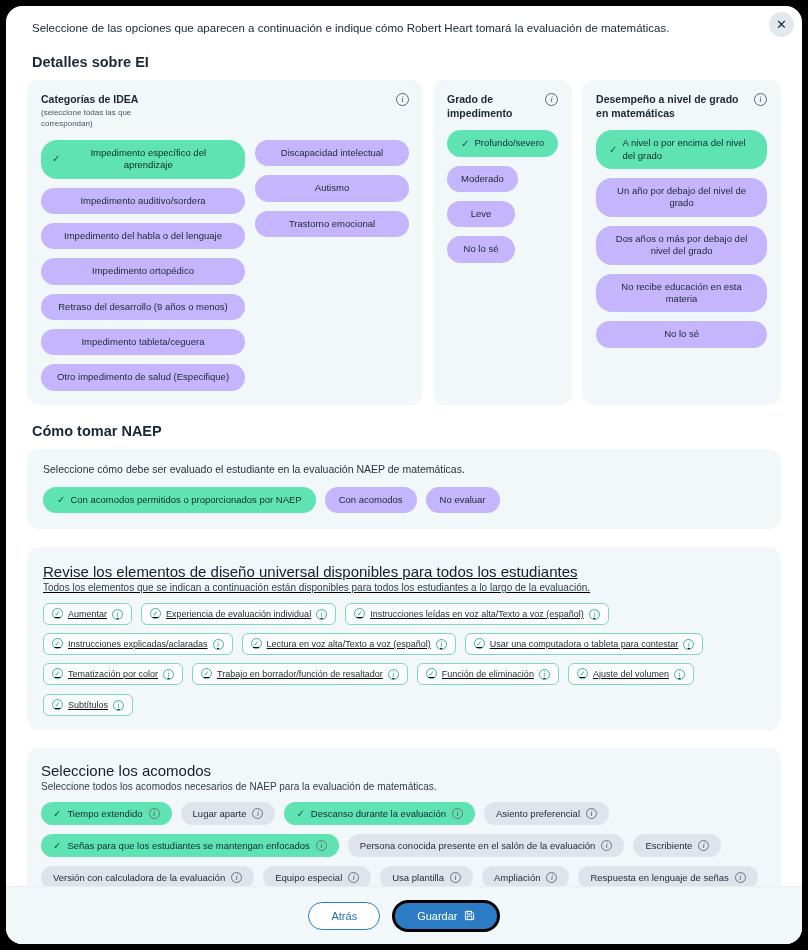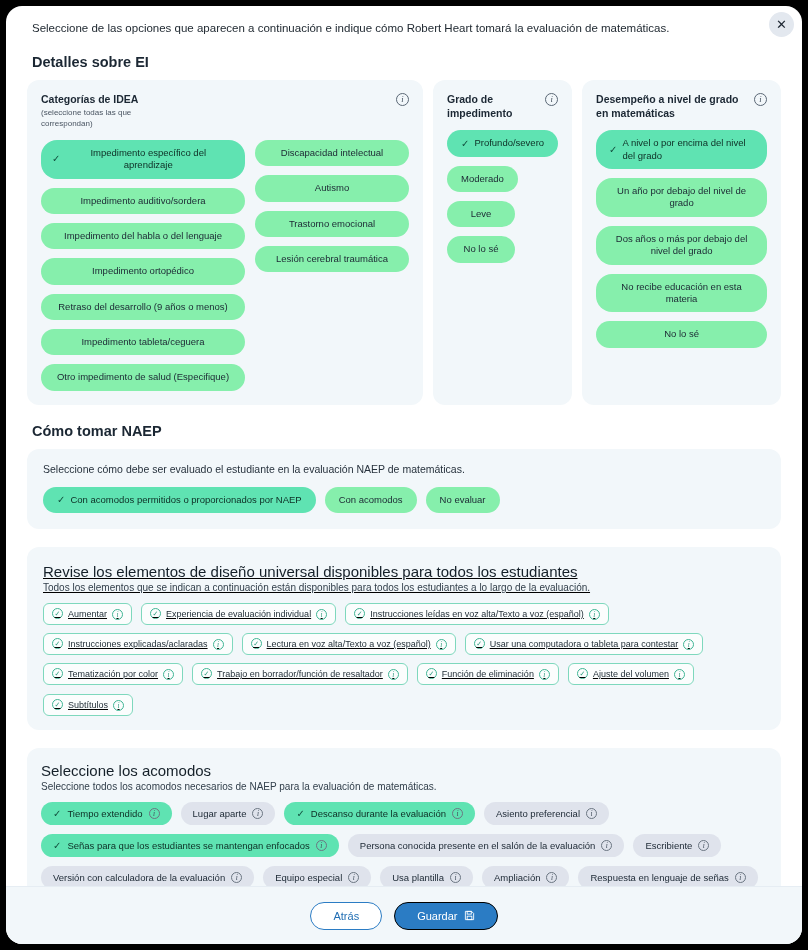--- a/index.html
+++ b/index.html
@@ -110,21 +110,21 @@
     margin-top: 1px;
   }
   .info-icon.sm { width: 11px; height: 11px; font-size: 7.5px; border-color: #6b7682; }
   .info-icon.teal { border-color: #3fb594; color: #2f9c7e; }
 
   
   .chip {
     display: inline-flex;
     align-items: center;
     gap: 5px;
-    background: #86efac;
+    background: #c4b5fd;
     border-radius: 16px;
     padding: 6px 13px;
     font-size: 9.5px;
     color: #1b2733;
     cursor: pointer;
     line-height: 1.3;
     border: 1px solid transparent;
   }
   .chip.sel {
     background: #5fe3b2;
@@ -247,21 +247,21 @@
     align-items: center;
     gap: 6px;
   }
   .btn.ghost {
     background: #ffffff;
     border: 1px solid #2b7cc4;
     color: #1f6db3;
   }
   .btn.primary {
     background: #2b7cc4;
-    border: 1px solid #000000;
+    border: 3px solid #000000;
     color: #ffffff;
   }
   .save-icon { width: 11px; height: 11px; }
 </style>
 </head>
 <body>
 
 <div class="window">
 
   <div class="scrollarea">
@@ -311,23 +311,20 @@
             </div>
           <div class="idea-col right">
               <div class="chip">
                 <span>Discapacidad intelectual</span>
               </div>
               <div class="chip">
                 <span>Autismo</span>
               </div>
               <div class="chip">
                 <span>Trastorno emocional</span>
-              </div>
-              <div class="chip">
-                <span>Lesión cerebral traumática</span>
               </div>
             </div>
         </div>
       </div>
 
       <div class="panel grado">
         <div class="panel-head">
           <div class="ttl">Grado de impedimento</div>
           <div class="info-icon">i</div>
         </div>

